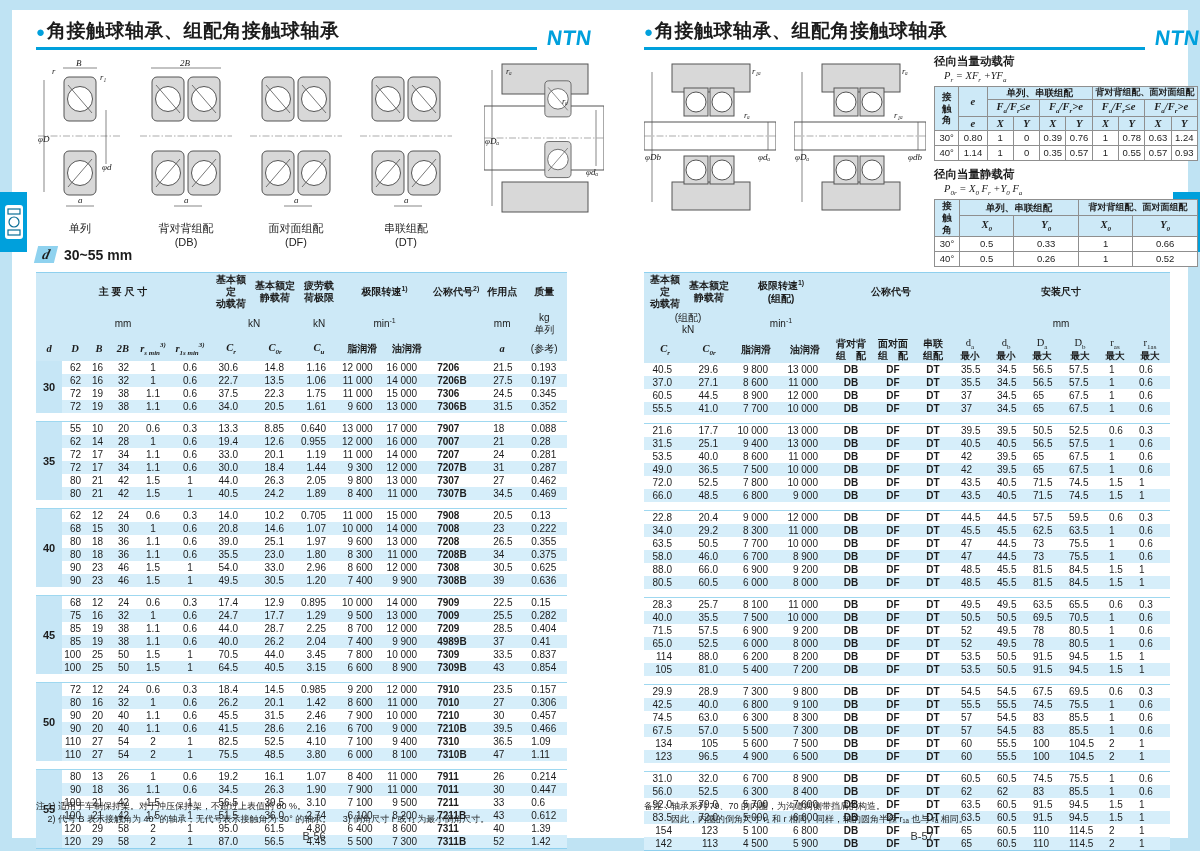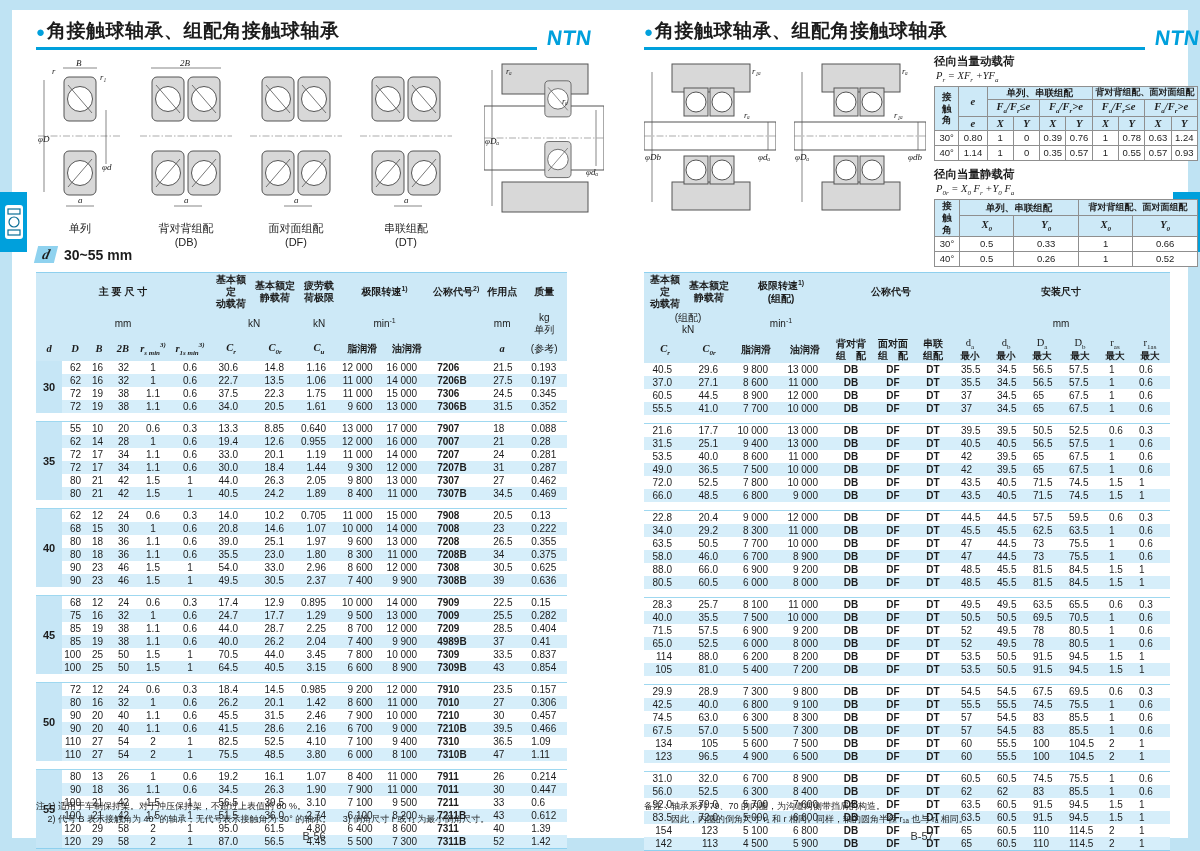--- a/index.html
+++ b/index.html
@@ -59,21 +59,21 @@
   .ml{text-align:left;padding-left:10px !important;}
   .cbold{font-weight:bold;text-align:center;}
   .dim{text-align:left;padding-left:9px !important;}
 
   .notes{position:absolute;top:782px;left:0;font-size:9px;line-height:1.45;color:#222;white-space:pre-line;}
   .pageno{position:absolute;top:812px;left:0;width:100%;text-align:center;font-size:11px;color:#333;}
 
   
   .load-area{position:absolute;right:0;top:36px;width:266px;}
   .lt-title{font-size:11.5px;font-weight:bold;margin-bottom:1px;}
-  .formula{font-family:"Liberation Serif", serif;font-style:italic;font-size:10.5px;margin:1px 0 2px 2px;}
+  .formula{font-family:"Liberation Serif", serif;font-style:italic;font-size:10.5px;margin:1px 0 2px 10px;}
   .ltab{border-collapse:collapse;font-size:9.5px;table-layout:fixed;}
   .ltab th,.ltab td{border:1px solid #8f8f8f;padding:0px 2px;text-align:center;line-height:1.25;}
   .ltab th{background:#cde9f7;font-weight:bold;white-space:pre-line;}
   .ltab td{background:#fff;height:14px;}
   .anglecell{font-size:9.5px;line-height:1.05;}
   .lt-note{font-size:10px;margin-top:12px;line-height:1.5;}
 
   
   .side-tab{position:absolute;width:27px;height:60px;background:#00a0dc;top:192px;display:flex;align-items:center;justify-content:center;}
   .tab-l{left:0;}
@@ -497,21 +497,21 @@
           <td class="ml">0.625</td>
         </tr>
         <tr class="alt">
           <td class="dn">90</td>
           <td class="dn">23</td>
           <td class="dn">46</td>
           <td class="ct">1.5</td>
           <td class="ct">1</td>
           <td class="num">49.5</td>
           <td class="num">30.5</td>
-          <td class="num">2.37</td>
+          <td class="num">1.20</td>
           <td class="spd">7 400</td>
           <td class="spd">9 900</td>
           <td class="codeL">7308B</td>
           <td class="al">39</td>
           <td class="ml">0.636</td>
         </tr>
       </tbody>
       <tbody class="gap">
         <tr>
           <td colspan="14"></td>

